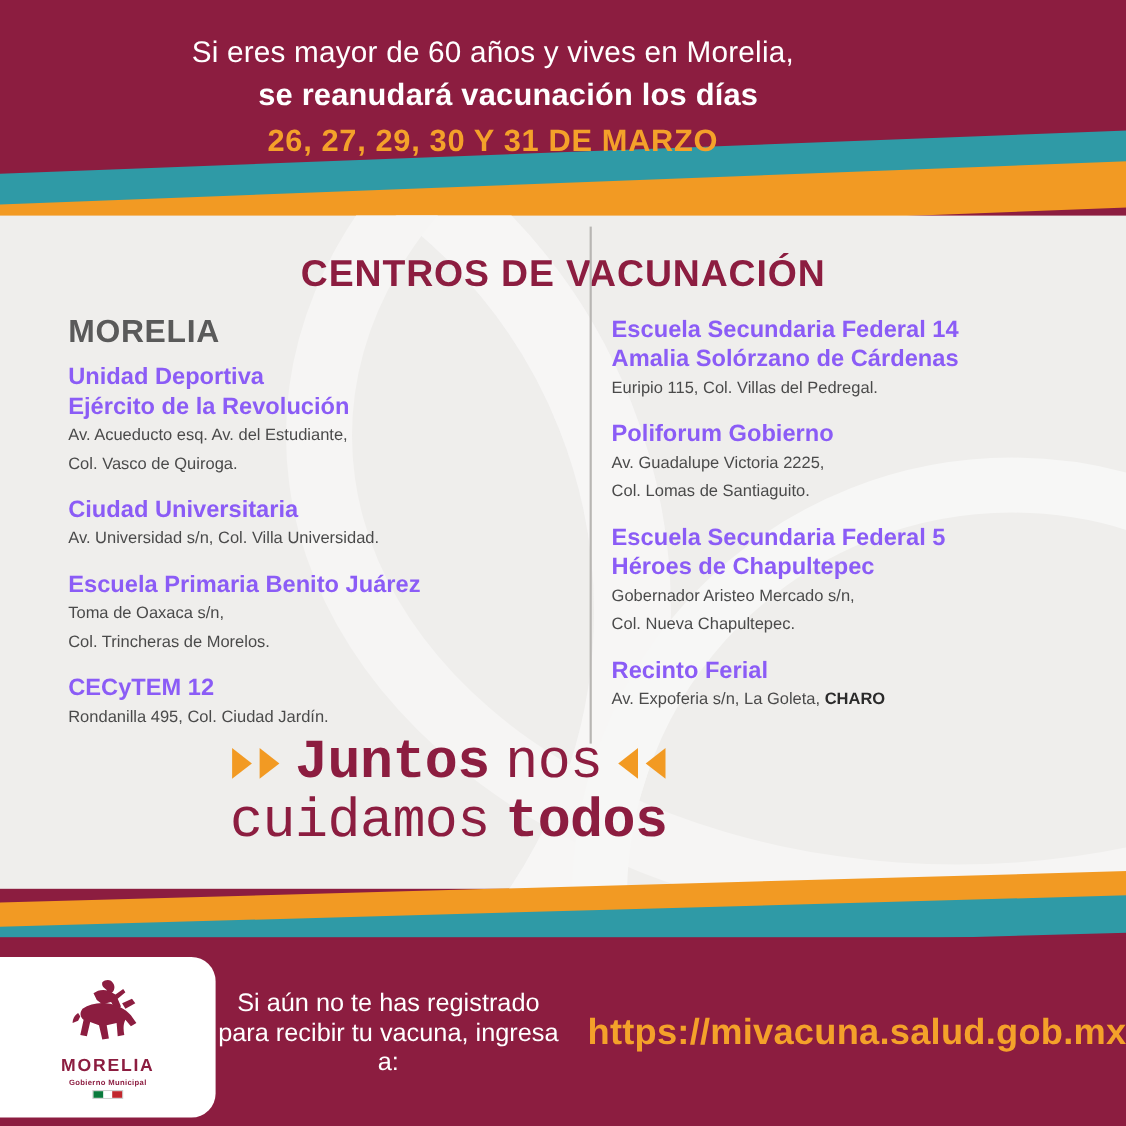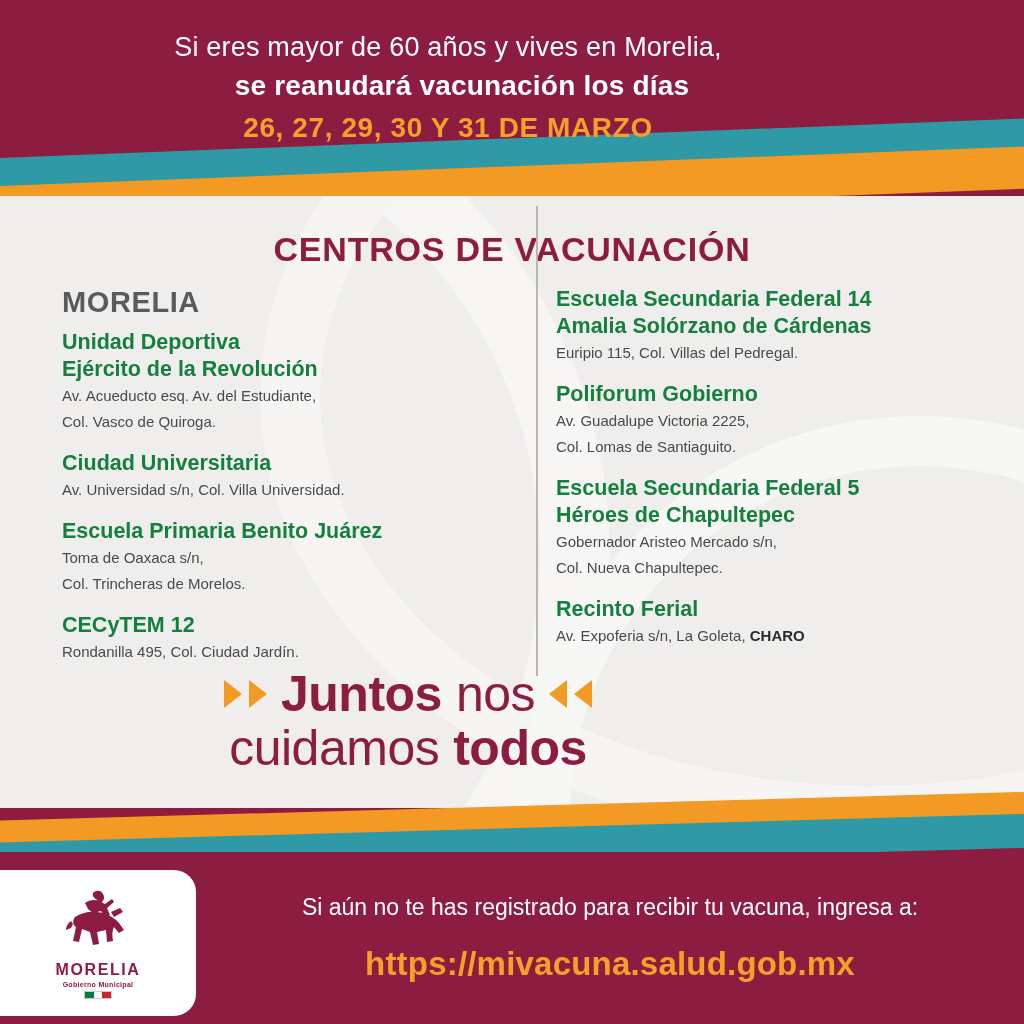--- a/index.html
+++ b/index.html
@@ -162,21 +162,21 @@
     color: #5a5a5a;
     font-size: 29px;
     font-weight: bold;
     letter-spacing: 0.6px;
     margin-bottom: 10px;
   }
   .entry {
     margin-bottom: 15px;
   }
   .entry-name {
-    color: #15803d;
+    color: #8b5cf6;
     font-size: 21.5px;
     font-weight: bold;
     line-height: 27px;
   }
   .entry-addr {
     color: #4a4a4a;
     font-size: 15px;
     font-weight: 400;
     line-height: 26px;
   }
@@ -186,20 +186,21 @@
   }
 
   
   .slogan {
     position: absolute;
     top: 470px;
     left: 0;
     width: 816px;
     text-align: center;
     z-index: 4;
+    font-family: Liberation Mono, monospace;
   }
   .slogan-row {
     display: flex;
     align-items: center;
     justify-content: center;
     gap: 14px;
   }
   .slogan-line1 {
     font-size: 50px;
     line-height: 56px;
@@ -306,24 +307,24 @@
   .flag-w { background: #ffffff; }
   .flag-r { background: #c1272d; }
 
   .footer-text {
     position: absolute;
     left: 196px;
     top: 0;
     width: 828px;
     height: 172px;
     display: flex;
-    flex-direction: column;
     align-items: center;
     justify-content: center;
     gap: 24px;
+    text-align: center;
   }
   .footer-line1 {
     color: #ffffff;
     font-size: 23px;
     font-weight: 400;
   }
   .footer-url {
     color: #f4a12a;
     font-size: 33px;
     font-weight: bold;

